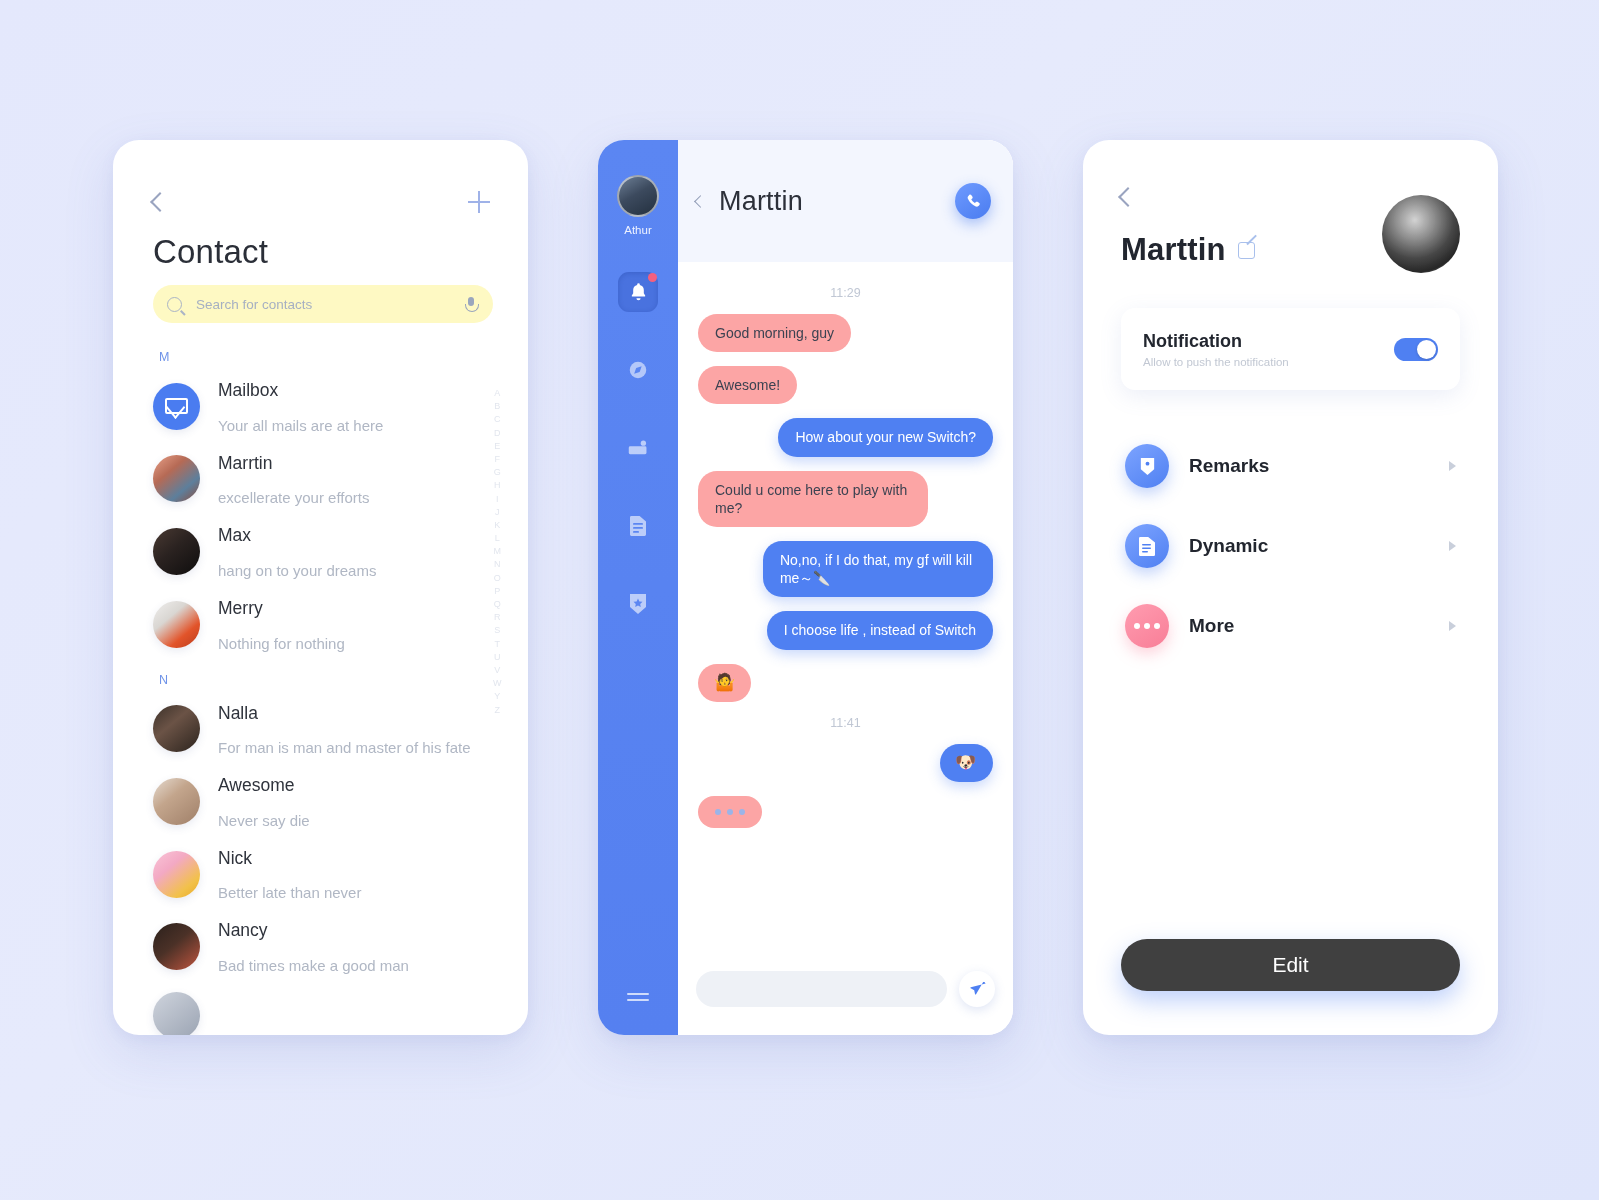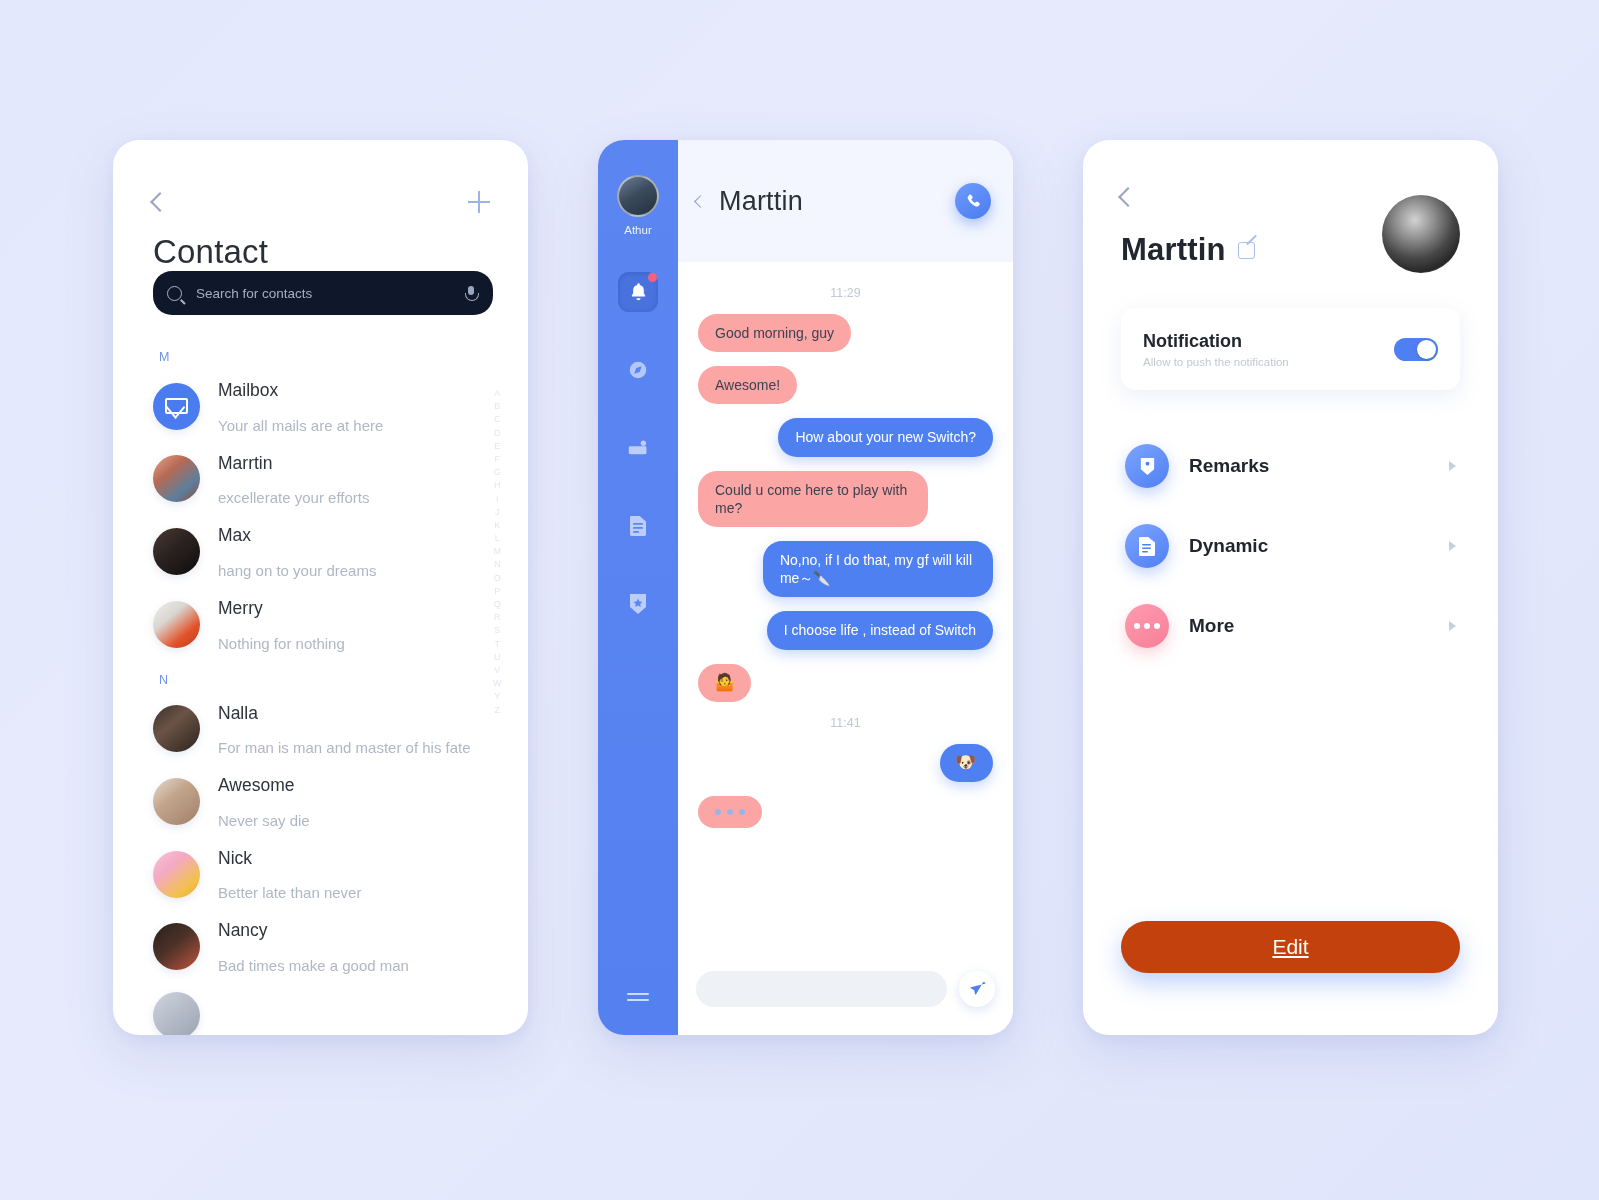--- a/index.html
+++ b/index.html
@@ -72,23 +72,23 @@
     position: absolute;
     left: 40px; top: 93px;
     font-size: 33px;
     font-weight: 400;
     color: #2b2f38;
     letter-spacing: 0.2px;
   }
 
   .search-wrap {
     position: absolute;
-    left: 40px; top: 131px;
-    width: 340px; height: 44px;
-    background: #0f172a;
+    left: 40px; top: 145px;
+    width: 340px; height: 38px;
+    background: #fef9c3;
     border-radius: 19px;
     display: flex;
     align-items: center;
     padding: 0 14px;
   }
   .search-icon {
     width: 15px; height: 15px;
     border: 1.6px solid #aab4c6;
     border-radius: 50%;
     position: relative;
@@ -529,31 +529,30 @@
     border-left: 7px solid #c9cfdb;
     border-top: 5px solid transparent;
     border-bottom: 5px solid transparent;
   }
   .dots { display: flex; gap: 4px; }
   .dots i { width: 6px; height: 6px; border-radius: 50%; background: #fff; display: block; }
 
   .edit-btn {
     position: absolute;
     left: 38px; right: 38px;
-    bottom: 62px;
+    bottom: 44px;
     height: 52px;
     border: none;
     border-radius: 26px;
-    background: #c2410c;
+    background: #404040;
     color: #fff;
     font-family: "Liberation Sans", sans-serif;
     font-size: 21px;
     box-shadow: 0 10px 24px rgba(83,131,243,.38);
     cursor: pointer;
-    text-decoration: underline;
   }
 </style>
 </head>
 <body>
 
 <div class="stage">
 
   <div class="phone" id="panel-contacts">
     <div class="contacts-inner">
 

